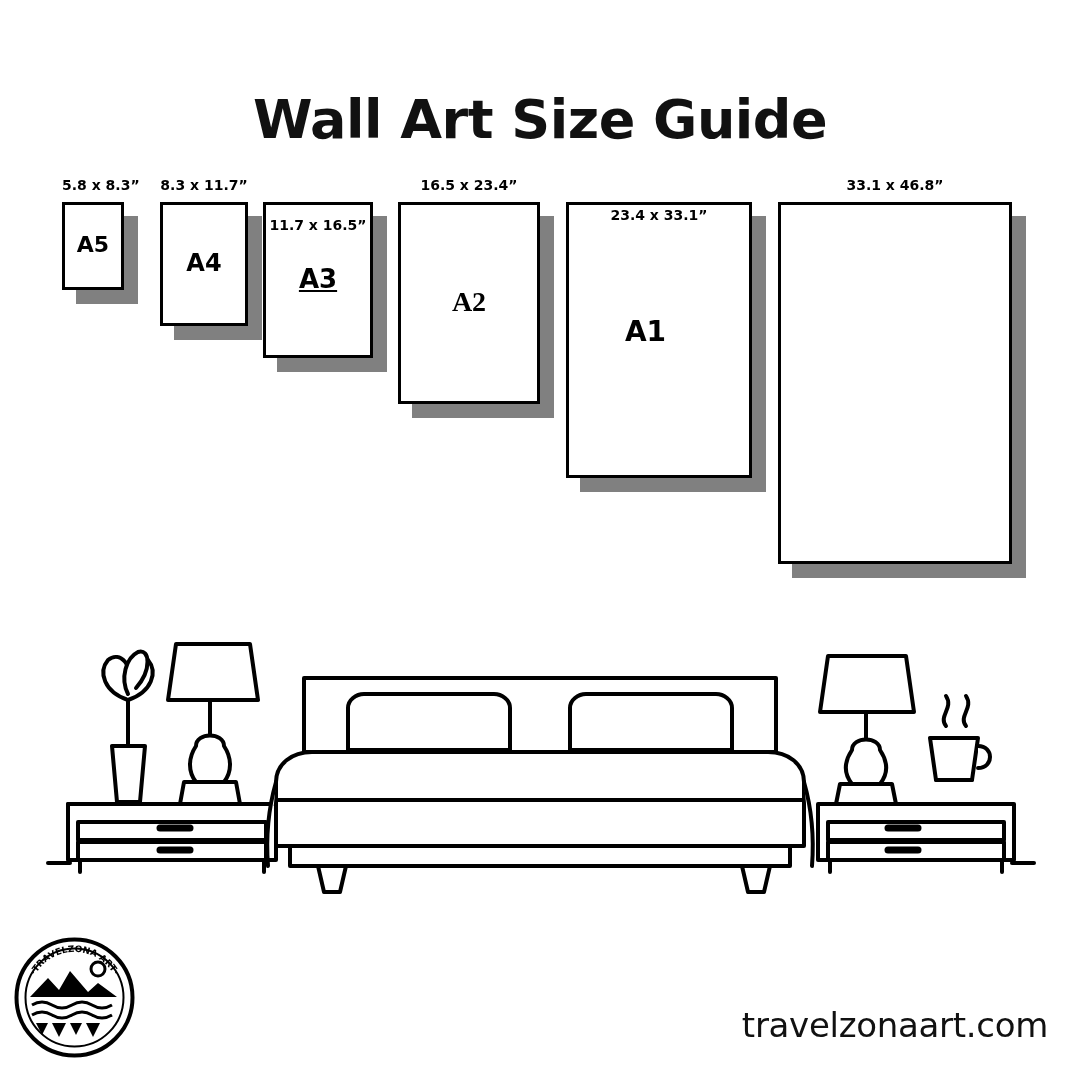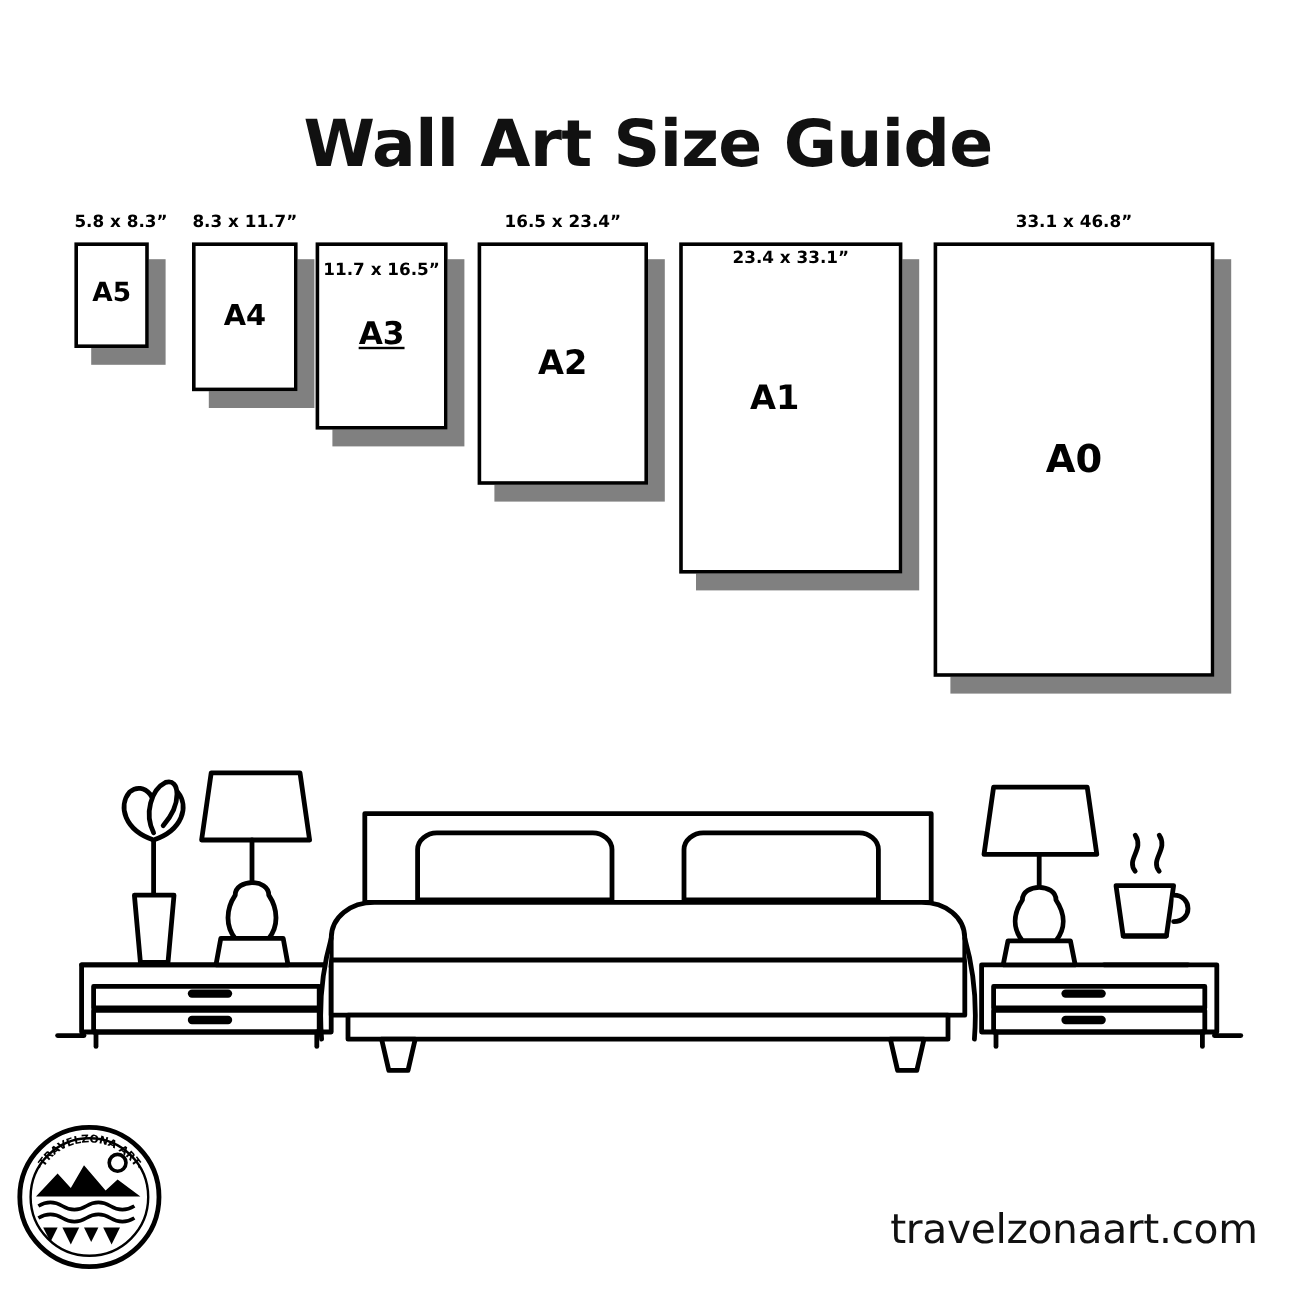--- a/index.html
+++ b/index.html
@@ -115,33 +115,32 @@
     </div>
     <div class="frame-group" style="left: 263px; top: 202px; width: 124px; height: 170px;">
       <div class="frame-shadow" style="left: 14px; top: 14px; width: 110px; height: 156px;"></div>
       <div class="frame-box" style="left: 0px; top: 0px; width: 110px; height: 156px;"></div>
       <div class="frame-code" style="font-size: 26px; left: 0px; width: 110px; top: 61.88px; text-decoration: underline;">A3</div>
       <div class="frame-dims" style="left: 0px; width: 110px; top: -25px; margin-top: 40px;">11.7 x 16.5”</div>
     </div>
     <div class="frame-group" style="left: 398px; top: 202px; width: 156px; height: 216px;">
       <div class="frame-shadow" style="left: 14px; top: 14px; width: 142px; height: 202px;"></div>
       <div class="frame-box" style="left: 0px; top: 0px; width: 142px; height: 202px;"></div>
-      <div class="frame-code" style="font-size: 28px; left: 0px; width: 142px; top: 83.64px;">A2</div>
+      <div class="frame-code" style="font-size: 28px; left: 0px; width: 142px; top: 83.64px; font-family: Liberation Serif, serif;">A2</div>
       <div class="frame-dims" style="left: 0px; width: 142px; top: -25px;">16.5 x 23.4”</div>
     </div>
     <div class="frame-group" style="left: 566px; top: 202px; width: 200px; height: 290px;">
       <div class="frame-shadow" style="left: 14px; top: 14px; width: 186px; height: 276px;"></div>
       <div class="frame-box" style="left: 0px; top: 0px; width: 186px; height: 276px;"></div>
       <div class="frame-code" style="font-size: 28px; left: 0px; width: 159px; top: 113px;">A1</div>
       <div class="frame-dims" style="left: 0px; width: 186px; top: -25px; margin-top: 30px;">23.4 x 33.1”</div>
     </div>
     <div class="frame-group" style="left: 778px; top: 202px; width: 248px; height: 376px;">
       <div class="frame-shadow" style="left: 14px; top: 14px; width: 234px; height: 362px;"></div>
       <div class="frame-box" style="left: 0px; top: 0px; width: 234px; height: 362px;"></div>
-      <div class="frame-code" style="font-size: 32px; left: 0px; width: 234px; top: 161.16px;">A0</div>
       <div class="frame-dims" style="left: 0px; width: 234px; top: -25px;">33.1 x 46.8”</div>
     </div>
   </div>
 
 <div id="room">
   <svg width="1080" height="360" viewBox="0 0 1080 360" fill="none" xmlns="http://www.w3.org/2000/svg">
     <g stroke="#000000" stroke-width="4" stroke-linecap="round" stroke-linejoin="round" fill="#ffffff">
 
       <path d="M48 303 L70 303"></path>
 

